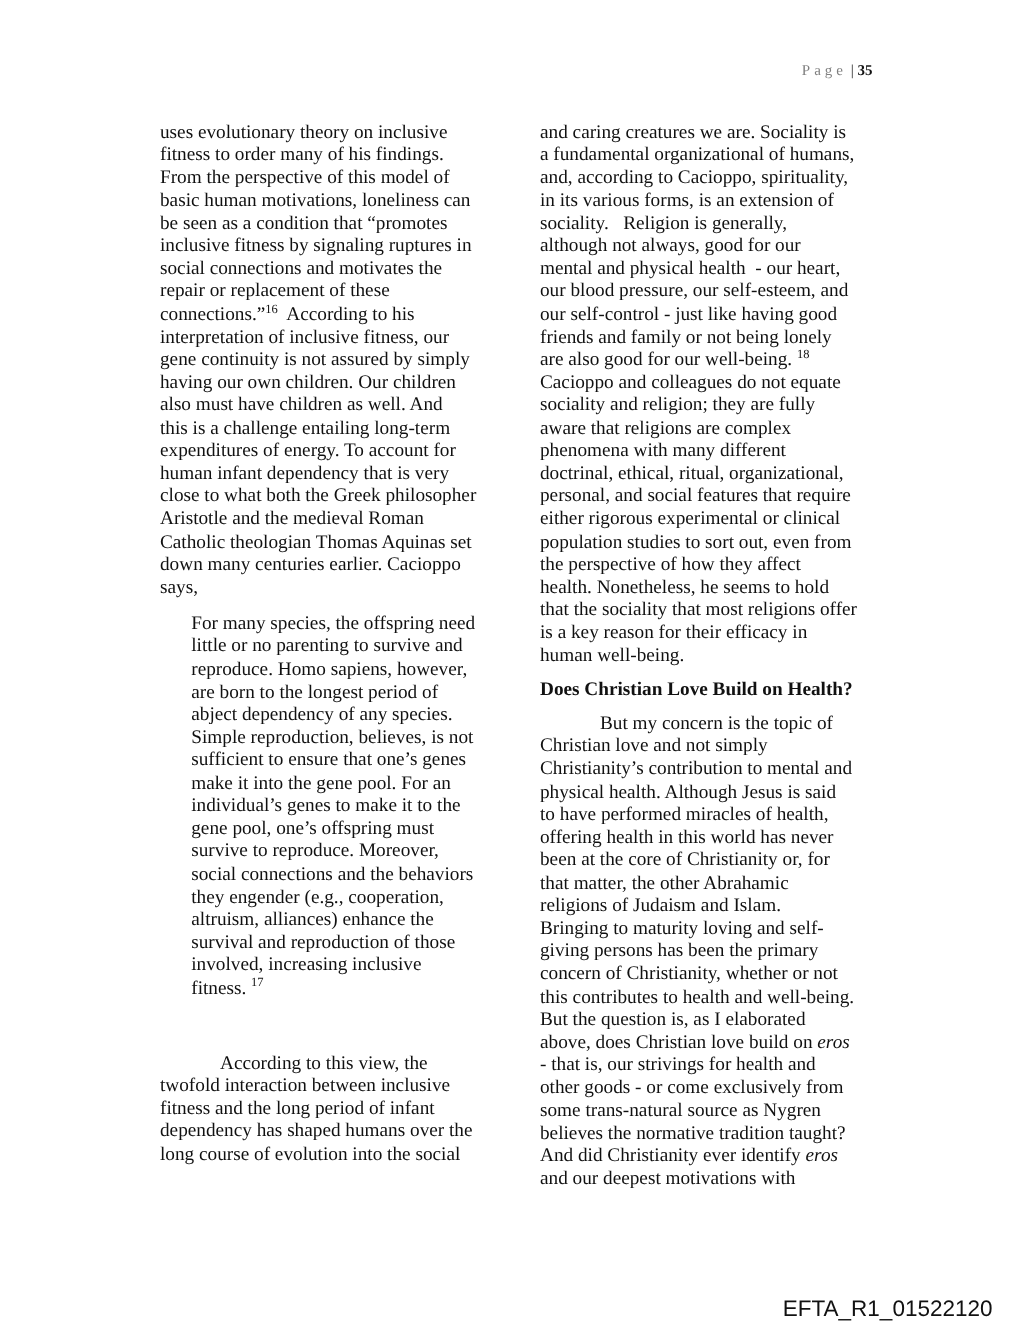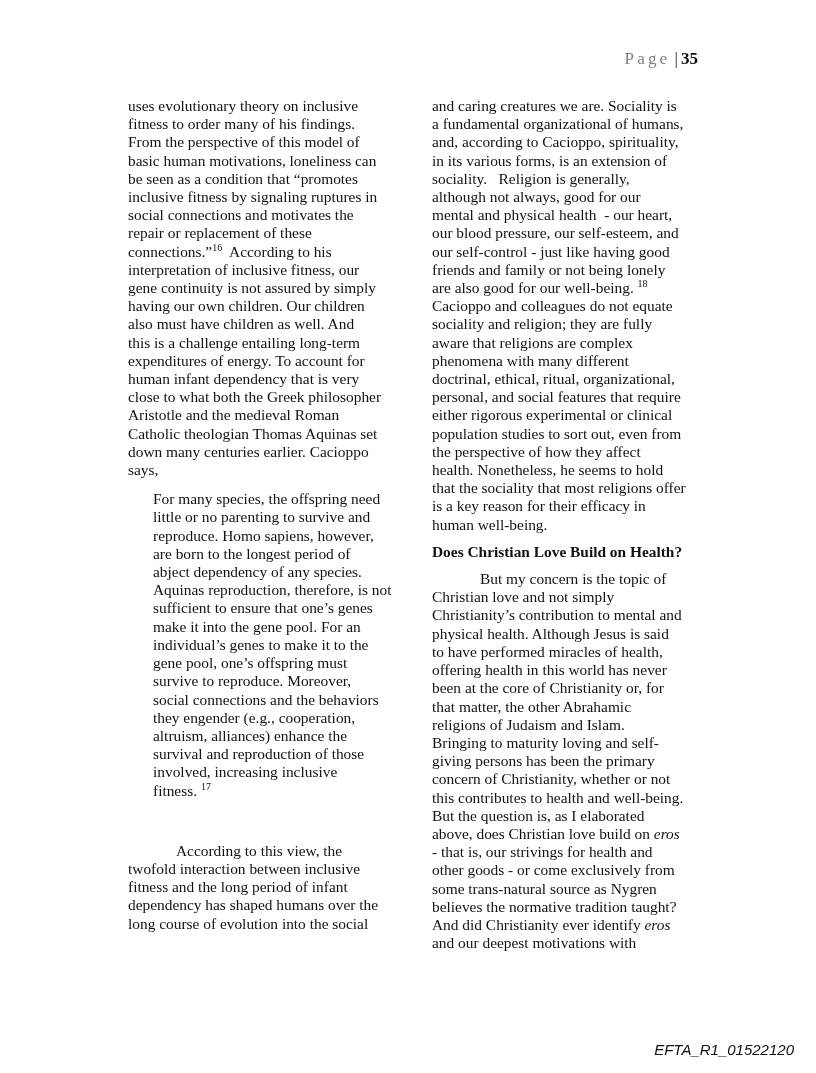--- a/index.html
+++ b/index.html
@@ -1,33 +1,33 @@
 <!DOCTYPE html>
 <html><head>
 <meta charset="utf-8">
 <style>
   html, body { margin: 0; padding: 0; background: #ffffff; }
   body { width: 816px; height: 1073px; position: relative; overflow: hidden;
          font-family: "Liberation Serif", "DejaVu Serif", serif; color: #111; }
-  .header { position: absolute; top: 49px; right: 118px; font-size: 17px; }
+  .header { position: absolute; top: 49px; right: 118px; font-size: 12px; }
   .header .pg-word { color: #7f7f7f; letter-spacing: 3.2px; }
   .header .sep { color: #222; margin: 0 3px 0 0; }
   .header .pg-num { font-weight: bold; color: #111; }
   .col { position: absolute; top: 97px; font-size: 15.4px; line-height: 18.2px; }
   .col-left { left: 128px; width: 278px; }
   .col-right { left: 432px; width: 272px; }
   .line { white-space: nowrap; display: block; }
   .quote { margin-left: 25px; margin-top: 11px; }
   sup { font-size: 10px; vertical-align: 6px; line-height: 0; }
   .indent { padding-left: 48px; }
   .gap-big { height: 42px; }
   .heading { font-weight: bold; margin-top: 9px; margin-bottom: 9px; }
   em { font-style: italic; }
   .footer { position: absolute; right: 22px; bottom: 15px;
-            font-family: "Liberation Sans", "DejaVu Sans", sans-serif; font-size: 15px; color: #111; font-style: italic; }
+            font-family: "Liberation Sans", "DejaVu Sans", sans-serif; font-size: 18px; color: #111; }
 </style>
 </head>
 <body>
 
 <div class="header">
   <span class="pg-word">Page</span>
   <span class="sep">|</span><span class="pg-num">35</span>
 </div>
 
 <div class="col col-left">
@@ -54,21 +54,21 @@
     <span class="line">down many centuries earlier.  Cacioppo</span>
     <span class="line">says,</span>
   </div>
 
   <div class="quote">
     <span class="line">For many species, the offspring need</span>
     <span class="line">little or no parenting to survive and</span>
     <span class="line">reproduce.  Homo sapiens, however,</span>
     <span class="line">are born to the longest period of</span>
     <span class="line">abject dependency of any species.</span>
-    <span class="line">Aquinas reproduction, therefore, is not</span>
+    <span class="line">Simple reproduction, believes, is not</span>
     <span class="line">sufficient to ensure that one’s genes</span>
     <span class="line">make it into the gene pool.  For an</span>
     <span class="line">individual’s genes to make it to the</span>
     <span class="line">gene pool, one’s offspring must</span>
     <span class="line">survive to reproduce.  Moreover,</span>
     <span class="line">social connections and the behaviors</span>
     <span class="line">they engender (e.g., cooperation,</span>
     <span class="line">altruism, alliances) enhance the</span>
     <span class="line">survival and reproduction of those</span>
     <span class="line">involved, increasing inclusive</span>

